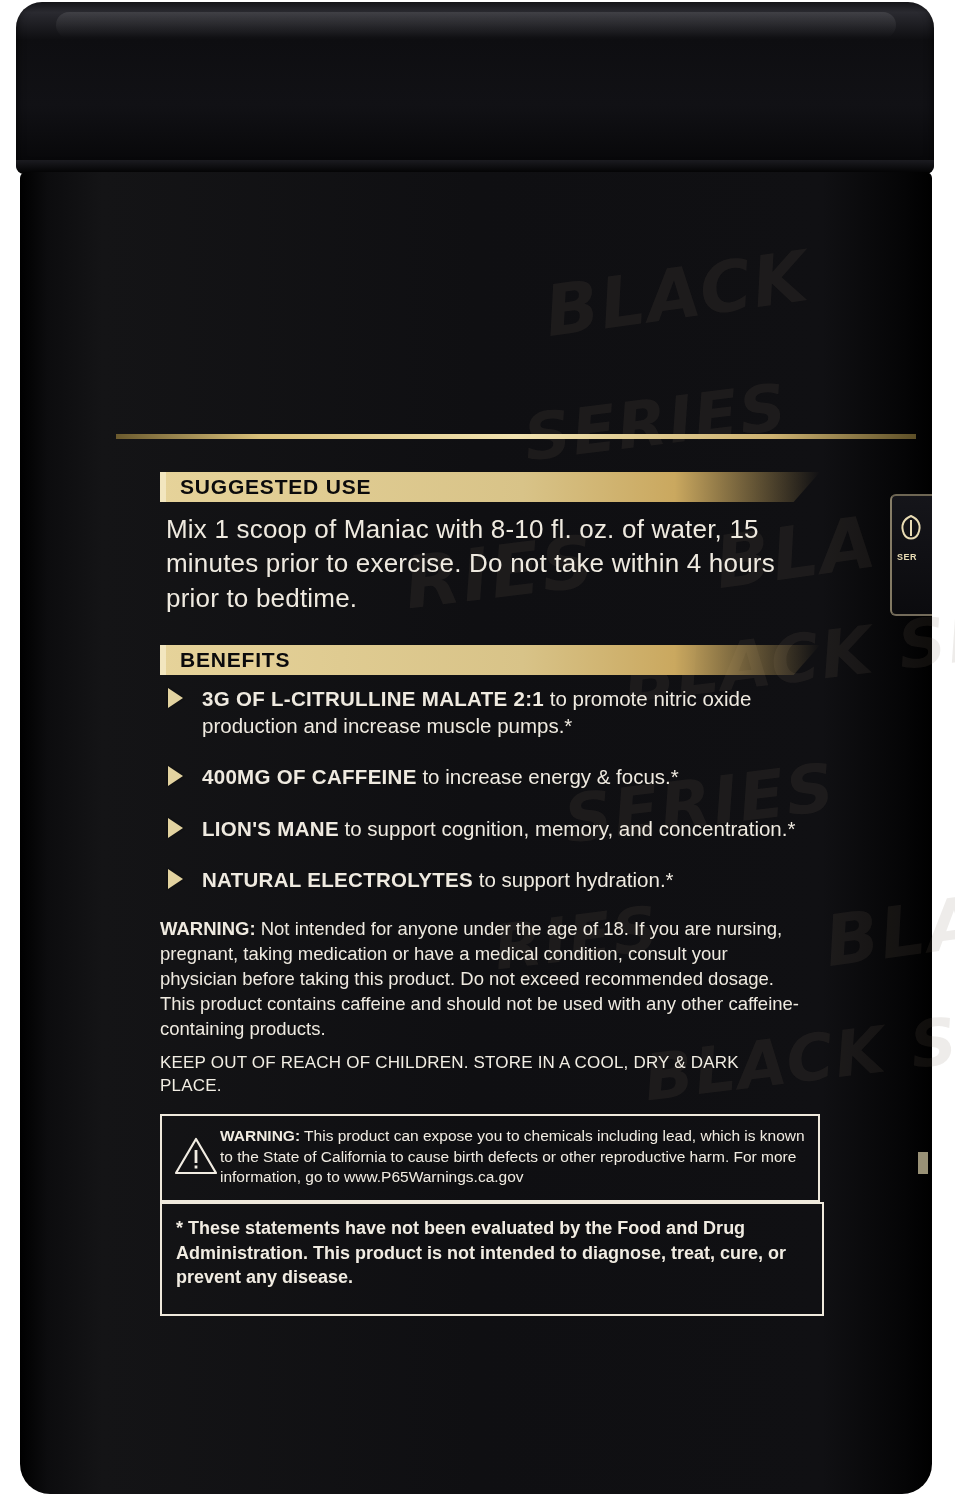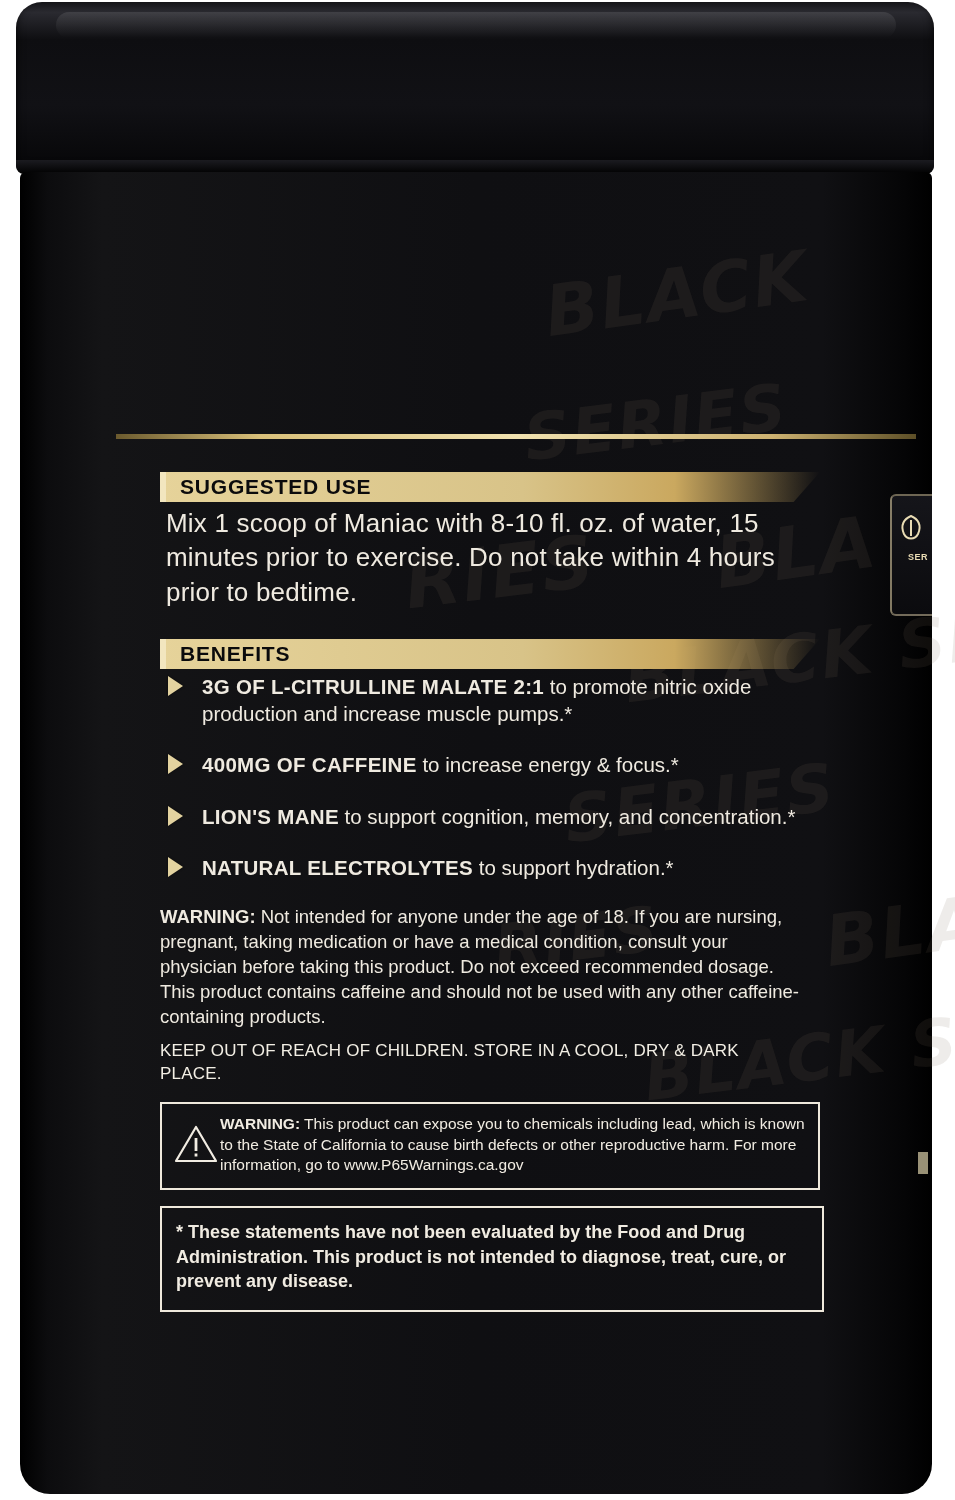--- a/index.html
+++ b/index.html
@@ -104,21 +104,21 @@
     position: absolute;
     left: 140px;
     top: 300px;
     width: 660px;
   }
 
   
   .sec-head {
     position: relative;
     height: 30px;
-    margin-bottom: 4px;
+    margin-bottom: 10px;
     background: linear-gradient(to right, #e6d39a 0%, #d8c388 55%, #caa85f 78%, rgba(202,168,95,0) 100%);
     clip-path: polygon(0 0, 100% 0, 96% 100%, 0% 100%);
     display: flex;
     align-items: center;
   }
   .sec-head span {
     color: #0b0b0c;
     font-size: 21px;
     font-weight: bold;
     letter-spacing: 0.8px;
@@ -212,24 +212,23 @@
   #p65 .tri svg { display: block; }
   #p65 .txt {
     color: #f1ece2;
     font-size: 15.5px;
     line-height: 1.33;
   }
   #p65 .txt b { font-weight: bold; }
 
   
   #fda {
-    margin-top: 16px;
     width: 632px;
     border: 2px solid #efe9dc;
-    padding: 12px 14px 16px 14px;
+    padding: 12px 14px 24px 14px;
     color: #f1ece2;
     font-size: 18px;
     font-weight: bold;
     line-height: 1.38;
   }
 
   
   #badge {
     position: absolute;
     right: 0px;
@@ -245,21 +244,21 @@
   }
   #badge .b-icon {
     margin: 18px 0 0 6px;
     width: 26px; height: 28px;
   }
   #badge .b-label {
     color: #e9dcb4;
     font-size: 9px;
     font-weight: bold;
     letter-spacing: .5px;
-    margin-left: 16px;
+    margin-left: 5px;
     margin-top: 6px;
   }
   #right-tick {
     position: absolute;
     right: 4px;
     top: 980px;
     width: 10px;
     height: 22px;
     background: rgba(235,222,182,.65);
   }

